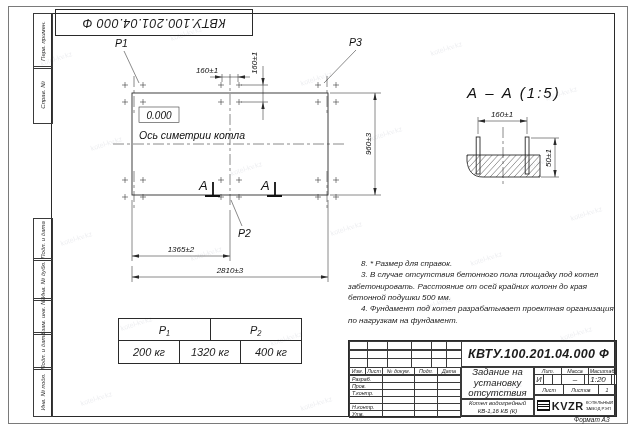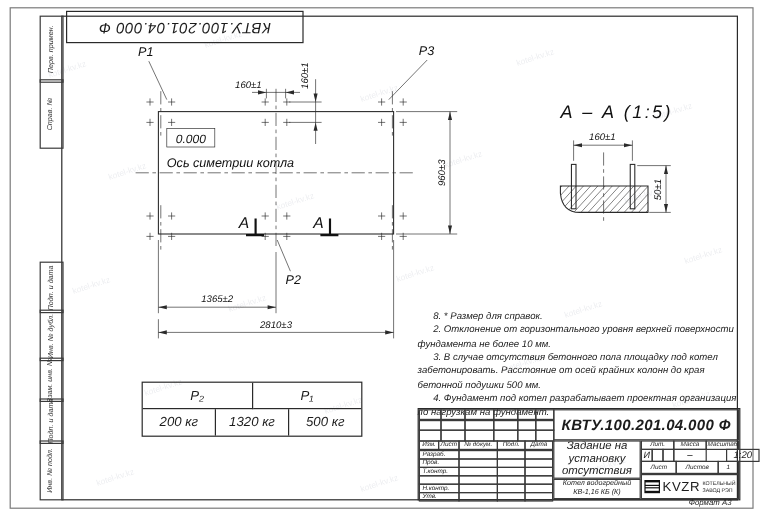--- a/index.html
+++ b/index.html
@@ -29,21 +29,21 @@
   
   #title-block{left:348px;top:340px;width:267px;height:75px;border:1.6px solid #2a2a2a;font-style:italic;}
   .tb{position:absolute;box-sizing:border-box;border:0.7px solid #3a3a3a;display:flex;align-items:center;justify-content:center;overflow:hidden;}
   .tb.small{font-size:5.3px;}
   #tb-num{left:112px;top:0;width:155px;height:26px;font-size:12.5px;letter-spacing:.3px;font-weight:bold;}
   #tb-title{left:112px;top:26px;width:73px;height:32px;font-size:9.5px;text-align:center;line-height:1.1;}
   #tb-product{left:112px;top:58px;width:73px;height:17px;font-size:6px;text-align:center;line-height:1.2;}
   #tb-logo{left:185px;top:54px;width:82px;height:21px;display:flex;align-items:center;justify-content:center;gap:2px;}
   #logo-mark{width:13px;height:11px;background:#111;display:flex;flex-direction:column;justify-content:space-evenly;padding:1px;box-sizing:border-box;}
   #logo-mark i{display:block;height:1.5px;background:#fff;}
-  #logo-name{font-weight:normal;font-style:normal;font-size:11px;letter-spacing:.5px;text-align:right;}
+  #logo-name{font-weight:bold;font-style:normal;font-size:11px;letter-spacing:.5px;text-align:right;}
   #logo-sub{font-size:4.4px;font-style:normal;line-height:1.15;color:#222;}
   #format-label{left:574px;top:416px;font-size:6.5px;font-style:italic;}
   
   .wm{position:absolute;font-size:7px;color:rgba(70,75,110,0.10);transform:rotate(-18deg);white-space:nowrap;}
   
   svg{overflow:visible;}
   .ln{stroke:#2a2a2a;stroke-width:0.9;fill:none;}
   .thin{stroke:#2a2a2a;stroke-width:0.55;fill:none;}
   .dash{stroke:#2a2a2a;stroke-width:0.55;fill:none;stroke-dasharray:11 3 3 3;}
   .thick{stroke:#111;stroke-width:1.8;fill:none;}
@@ -237,34 +237,33 @@
     <g>
       <path class="thin" d="M86 63 H114 M96 102 H114 M110 63 V102"></path>
       <polygon class="arr" points="110,63 108.3,70 111.7,70"></polygon>
       <polygon class="arr" points="110,102 108.3,95 111.7,95"></polygon>
       <text class="dimtxt" text-anchor="middle" transform="translate(106 83) rotate(-90)">50±1</text>
     </g>
   </svg>
 
   <div class="abs" id="notes">
     <p>8. * Размер для справок.</p>
-    <p>2. Отклонение от горизонтального уровня верхней поверхности фундамента не более 10 мм.</p>
     <p>3. В случае отсутствия бетонного пола площадку под котел забетонировать. Расстояние от осей крайних колонн до края бетонной подушки 500 мм.</p>
     <p>4. Фундамент под котел разрабатывает проектная организация по нагрузкам на фундамент.</p>
   </div>
 
   <div class="abs" id="load-table">
     <div class="row">
+      <div class="cell">P₁</div>
       <div class="cell">P₂</div>
-      <div class="cell">P₁</div>
     </div>
     <div class="row">
       <div class="cell">200 кг</div>
       <div class="cell">1320 кг</div>
-      <div class="cell">500 кг</div>
+      <div class="cell">400 кг</div>
     </div>
   </div>
 
   <div class="abs" id="title-block">
 
     <div id="tb-spare-grid">
         <div class="tb" style="left: 0px; top: 0px; width: 19px; height: 9.4px;"></div>
         <div class="tb" style="left: 18px; top: 0px; width: 21px; height: 9.4px;"></div>
         <div class="tb" style="left: 38px; top: 0px; width: 25px; height: 9.4px;"></div>
         <div class="tb" style="left: 62px; top: 0px; width: 21px; height: 9.4px;"></div>
@@ -325,21 +324,21 @@
       <span>КВ-1,16 КБ (К)</span></span>
     </div>
 
     <div class="tb small" style="left:185px;top:26px;width:28px;height:8px;">Лит.</div>
     <div class="tb small" style="left:212px;top:26px;width:28px;height:8px;">Масса</div>
     <div class="tb small" style="left:239px;top:26px;width:28px;height:8px;">Масштаб</div>
     <div class="tb" style="left:185px;top:33px;width:10px;height:11px;font-size:7.5px;">И</div>
     <div class="tb" style="left:194px;top:33px;width:10px;height:11px;"></div>
     <div class="tb" style="left:203px;top:33px;width:10px;height:11px;"></div>
     <div class="tb" style="left:212px;top:33px;width:28px;height:11px;font-size:8px;">–</div>
-    <div class="tb" style="left:256px;top:33px;width:28px;height:11px;font-size:8px;text-align:right;">1:20</div>
+    <div class="tb" style="left:235px;top:33px;width:28px;height:11px;font-size:8px;text-align:right;">1:20</div>
 
     <div class="tb small" style="left:185px;top:43px;width:30px;height:11px;">Лист</div>
     <div class="tb small" style="left:214px;top:43px;width:36px;height:11px;">Листов</div>
     <div class="tb small" style="left:249px;top:43px;width:18px;height:11px;">1</div>
 
     <div class="tb" id="tb-logo">
       <span id="logo-mark">
           <i></i>
           <i></i>
           <i></i>

